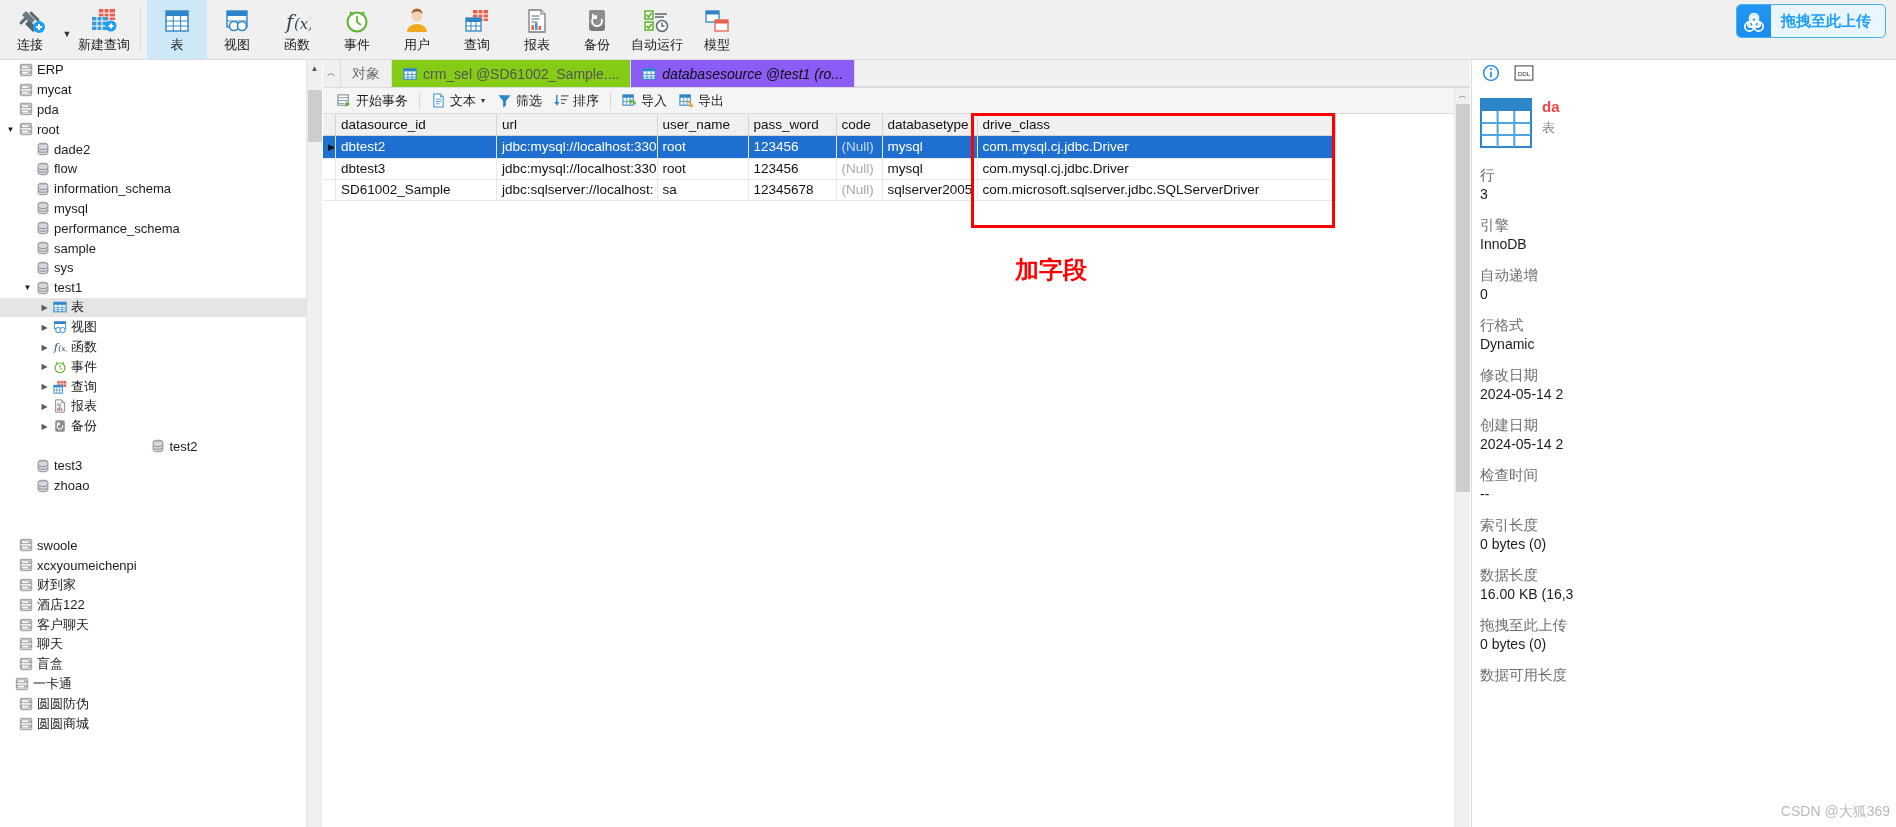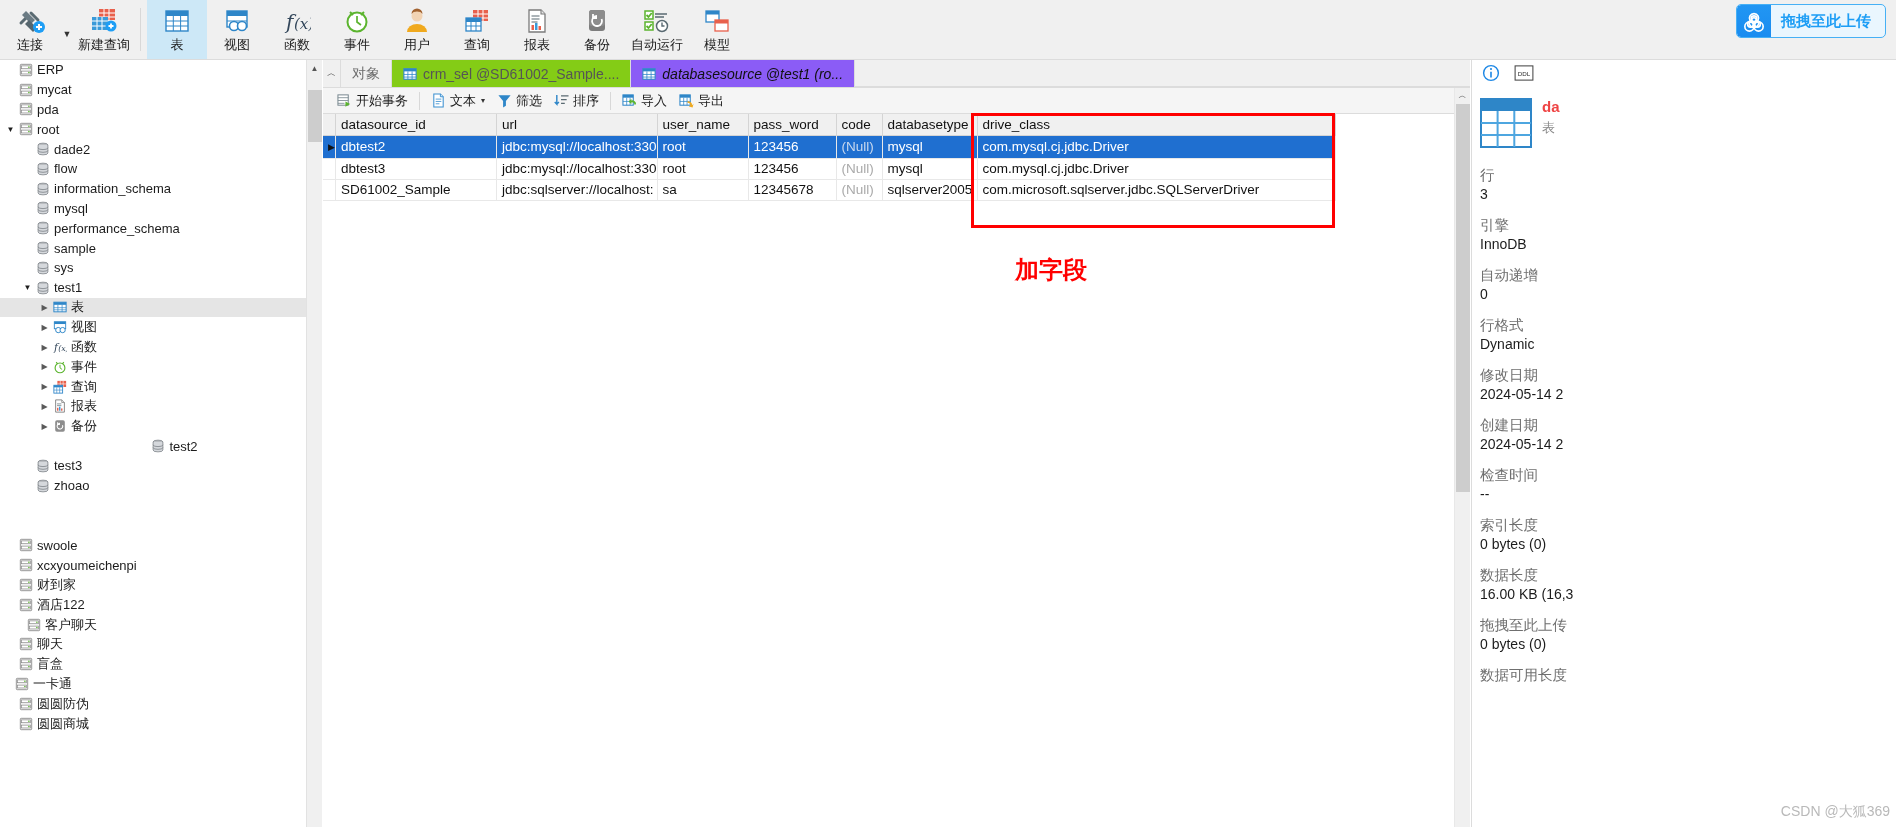--- a/index.html
+++ b/index.html
@@ -642,21 +642,21 @@
           <svg width="14" height="14" viewBox="0 0 16 16">
             <rect x="1.5" y="1.5" width="13" height="13" rx="1" fill="#f2f2f2" stroke="#8a8a8a" stroke-width="1"></rect>
             <rect x="3" y="3.3" width="10" height="3.2" fill="#fff" stroke="#8a8a8a" stroke-width=".8"></rect>
             <rect x="3" y="9.3" width="10" height="3.2" fill="#fff" stroke="#8a8a8a" stroke-width=".8"></rect>
             <circle cx="11.3" cy="4.9" r=".9" fill="#5bb42e"></circle>
             <circle cx="11.3" cy="10.9" r=".9" fill="#5bb42e"></circle>
           </svg>
         </span>
         <span class="tlabel">酒店122</span>
       </div>
-      <div class="tnode" style="padding-left: 12px; text-align: center;">
+      <div class="tnode" style="padding-left: 4px; text-align: center;">
         <span class="twist"></span>
         <span class="ticon">
           <svg width="14" height="14" viewBox="0 0 16 16">
             <rect x="1.5" y="1.5" width="13" height="13" rx="1" fill="#f2f2f2" stroke="#8a8a8a" stroke-width="1"></rect>
             <rect x="3" y="3.3" width="10" height="3.2" fill="#fff" stroke="#8a8a8a" stroke-width=".8"></rect>
             <rect x="3" y="9.3" width="10" height="3.2" fill="#fff" stroke="#8a8a8a" stroke-width=".8"></rect>
             <circle cx="11.3" cy="4.9" r=".9" fill="#5bb42e"></circle>
             <circle cx="11.3" cy="10.9" r=".9" fill="#5bb42e"></circle>
           </svg>
         </span>

